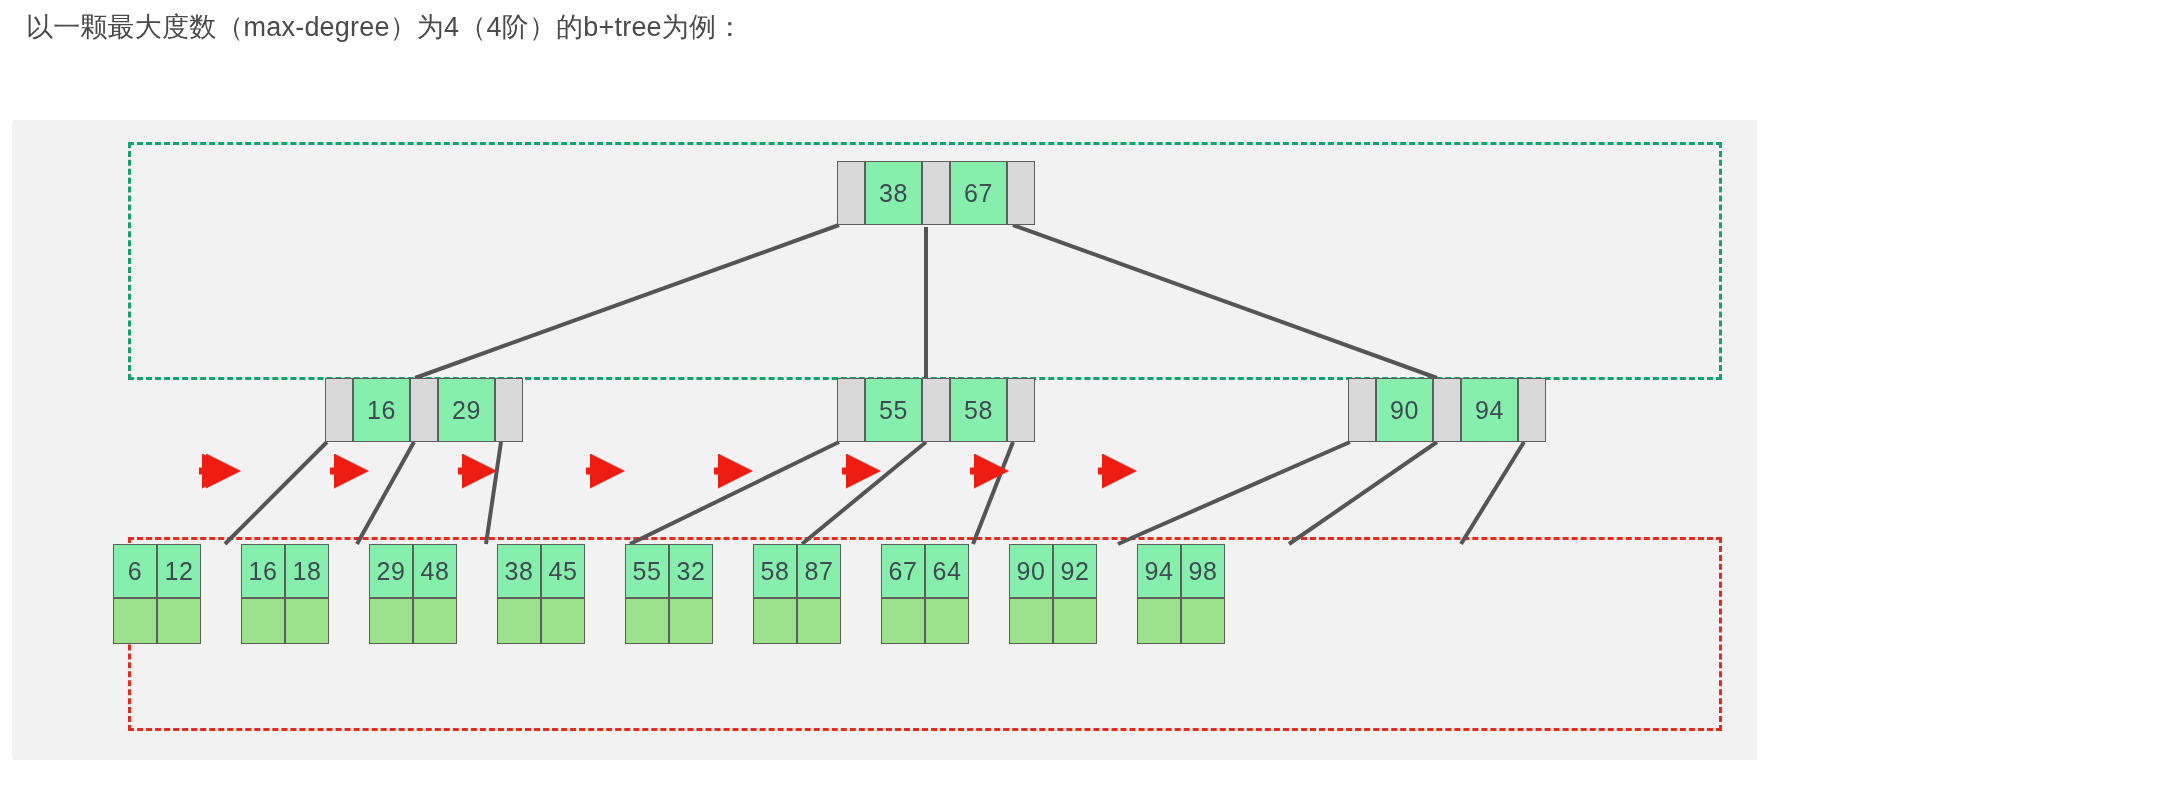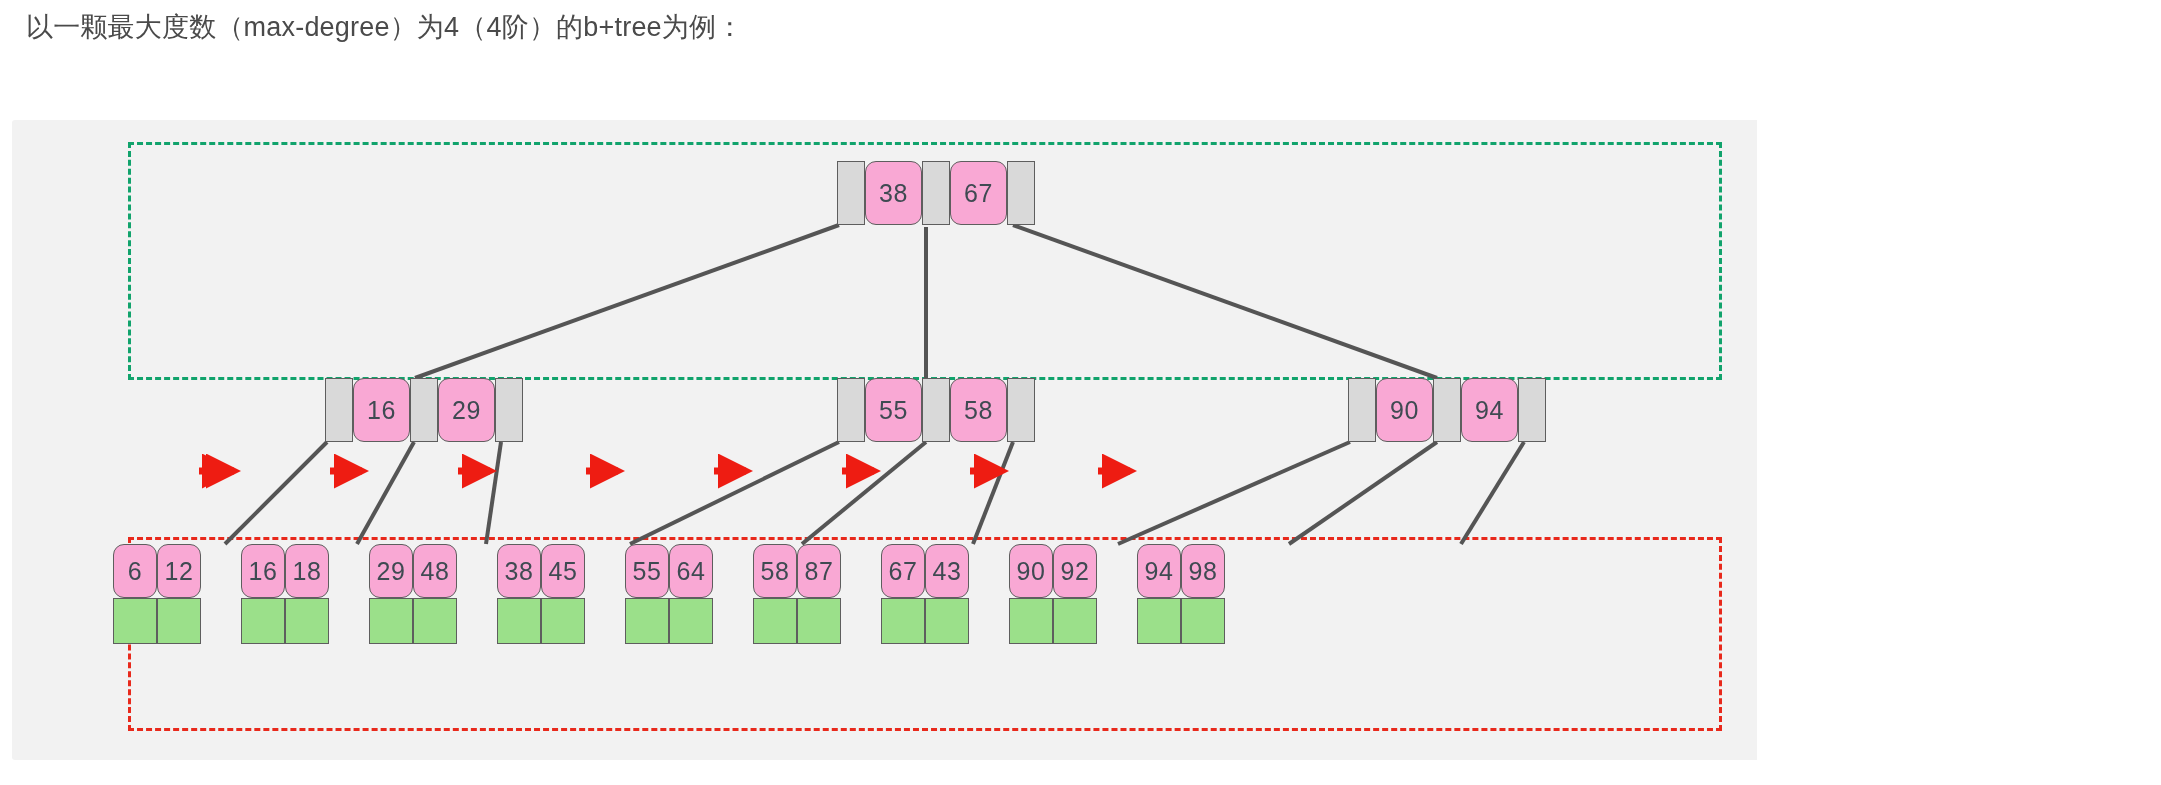--- a/index.html
+++ b/index.html
@@ -81,21 +81,21 @@
     box-sizing: border-box;
     border: 1px solid #5e5e5e;
     display: flex;
     align-items: center;
     justify-content: center;
     font-size: 25px;
     color: #3f4a52;
     letter-spacing: 0.5px;
   }
   .cell.ptr   { background: #d9d9d9; }
-  .cell.key   { background: #f9a8d4; border-radius: 11px; }
+  .cell.key   { background: #86efac; }
   .cell.data  { background: #9be08a; }
 
   
   .node-internal .ptr { width: 28px;  height: 64px; }
   .node-internal .key { width: 57px;  height: 64px; }
 
   
   .leaf {
     position: absolute;
     display: flex;
@@ -268,21 +268,21 @@
       </div>
       <div class="leaf-row">
         <div class="cell data"></div>
         <div class="cell data"></div>
       </div>
     </div>
 
     <div class="leaf" style="left:613px; top:424px;">
       <div class="leaf-row">
         <div class="cell key">55</div>
-        <div class="cell key">64</div>
+        <div class="cell key">32</div>
       </div>
       <div class="leaf-row">
         <div class="cell data"></div>
         <div class="cell data"></div>
       </div>
     </div>
 
     <div class="leaf" style="left:741px; top:424px;">
       <div class="leaf-row">
         <div class="cell key">58</div>
@@ -290,21 +290,21 @@
       </div>
       <div class="leaf-row">
         <div class="cell data"></div>
         <div class="cell data"></div>
       </div>
     </div>
 
     <div class="leaf" style="left:869px; top:424px;">
       <div class="leaf-row">
         <div class="cell key">67</div>
-        <div class="cell key">43</div>
+        <div class="cell key">64</div>
       </div>
       <div class="leaf-row">
         <div class="cell data"></div>
         <div class="cell data"></div>
       </div>
     </div>
 
     <div class="leaf" style="left:997px; top:424px;">
       <div class="leaf-row">
         <div class="cell key">90</div>

